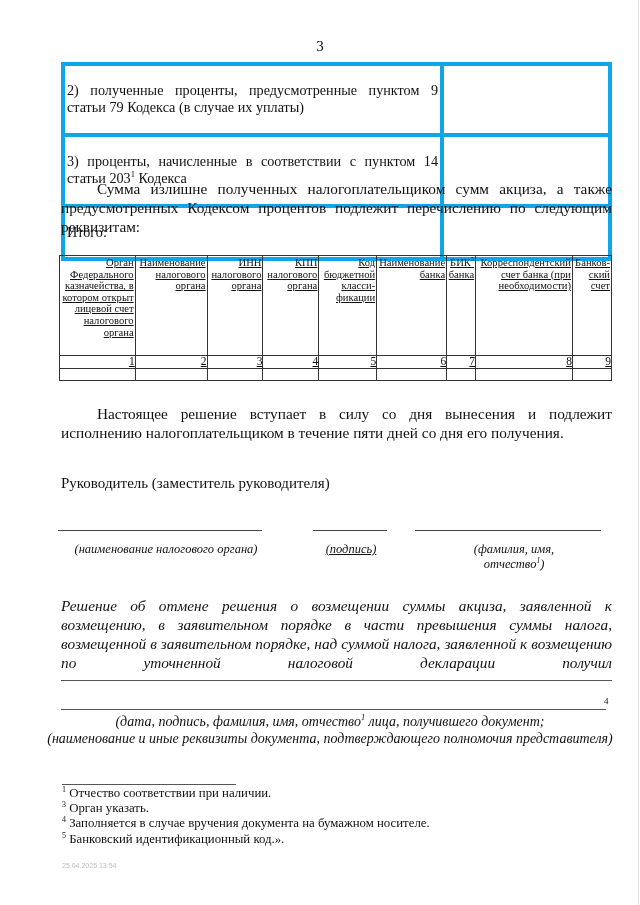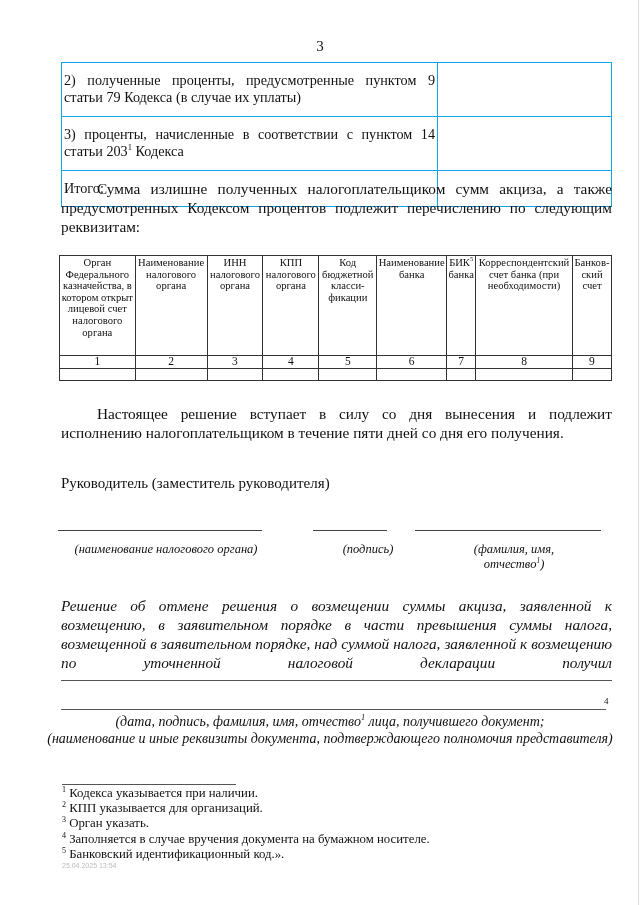--- a/index.html
+++ b/index.html
@@ -4,31 +4,31 @@
   <style>
     html, body { margin: 0; padding: 0; background: #ffffff; }
     body {
       width: 640px; height: 905px; position: relative; overflow: hidden;
       font-family: "Liberation Serif", "DejaVu Serif", serif; color: #111;
     }
     .abs { position: absolute; }
     .page-num { left: 0; width: 640px; top: 38px; text-align: center; font-size: 15px; }
     table { border-collapse: collapse; }
     .t1 { position: absolute; left: 61px; top: 62px; width: 551px; font-size: 14.2px; }
-    .t1 td { border: 1px solid #0ea5e9; padding: 9px 2px; vertical-align: top; line-height: 17px; }
+    .t1 td { border: 4px solid #0ea5e9; padding: 16px 2px; vertical-align: top; line-height: 17px; }
     .t1 td.lbl { width: 371px; text-align: justify; text-align-last: left; }
     .t1 tr.r2 td { height: 35px; }
     .t1 tr.r3 td { height: 17px; }
     .just-line { text-align: justify; text-align-last: justify; display: block; }
     sup { font-size: 0.6em; line-height: 0; vertical-align: super; }
     .para { font-size: 15.3px; line-height: 19px; text-align: justify; }
     .p1 { left: 61px; width: 551px; top: 179px; }
     .indent { text-indent: 36px; }
     .t2 { position: absolute; left: 59px; top: 255px; width: 553px; font-size: 10.6px; line-height: 11.6px; }
-    .t2 td { border: 1px solid #333; padding: 1px 1px 0 1px; text-align: center; vertical-align: top; }
+    .t2 td { border: 1px solid #333; padding: 1px 1px 0 1px; text-align: right; vertical-align: top; text-decoration: underline; }
     .t2 tr.head td { height: 98px; }
     .t2 tr.nums td { height: 12px; vertical-align: middle; font-size: 11.5px; padding: 0; }
     .t2 tr.empty td { height: 11px; padding: 0; }
     .p2 { left: 61px; width: 551px; top: 404px; }
     .head-sign { left: 61px; top: 475px; font-size: 15px; }
     .sig-line { position: absolute; height: 0; border-top: 1px solid #444; }
     .sig-cap { position: absolute; font-style: italic; font-size: 12.5px; text-align: center; line-height: 15px; margin-top: 11px; }
     .p3 { left: 61px; width: 551px; top: 596px; font-style: italic; }
     .last-line { text-align-last: justify; }
     .recv-line { position: absolute; left: 61px; top: 680px; width: 551px; border-top: 1px solid #555; }
@@ -125,41 +125,40 @@
 
 <div class="abs para p2 indent">Настоящее решение вступает в силу со дня вынесения и подлежит исполнению налогоплательщиком в течение пяти дней со дня его получения.</div>
 
 <div class="abs head-sign">Руководитель (заместитель руководителя)</div>
 
 <div class="sig-line" style="left:58px; top:530px; width:204px;"></div>
 <div class="sig-line" style="left:313px; top:530px; width:74px;"></div>
 <div class="sig-line" style="left:415px; top:530px; width:186px;"></div>
 
 <div class="sig-cap" style="left:58px; width:216px; top:531px;">(наименование налогового органа)</div>
-<div class="sig-cap" style="left:330px; width:160px; top:531px; margin-left:-42px;">(подпись)</div>
+<div class="sig-cap" style="left:313px; width:160px; top:531px; margin-left:-42px;text-decoration:underline;">(подпись)</div>
 <div class="sig-cap" style="left:430px; width:168px; top:531px;">
   <div>(фамилия, имя,</div>
   <div><span>отчество</span><sup>1</sup><span>)</span></div>
 </div>
 
 <div class="abs para p3 last-line">Решение об отмене решения о возмещении суммы акциза, заявленной к возмещению, в заявительном порядке в части превышения суммы налога, возмещенной в заявительном порядке, над суммой налога, заявленной к возмещению по уточненной налоговой декларации получил</div>
 
 <div class="recv-line"></div>
 <div class="recv-line2"></div>
 <div class="fn4">4</div>
 
 <div class="recv-cap">
   <div><span>(дата, подпись, фамилия, имя, отчество</span><sup>1</sup><span> лица, получившего документ;</span></div>
   <div>(наименование и иные реквизиты документа, подтверждающего полномочия представителя)</div>
 </div>
 
 <div class="fn-rule"></div>
 <div class="footnotes">
-  <div><sup>1</sup><span> Кодекса указывается при наличии.</span></div>
-  <div><sup>2</sup><span> КПП указывается для организаций.</span></div>
+  <div><sup>1</sup><span> Отчество соответствии при наличии.</span></div>
   <div><sup>3</sup><span> Орган указать.</span></div>
   <div><sup>4</sup><span> Заполняется в случае вручения документа на бумажном носителе.</span></div>
   <div><sup>5</sup><span> Банковский идентификационный код.».</span></div>
 </div>
 
 <div class="stamp">
   <div>25.04.2025 13:54</div>
   <div></div>
 </div>
 

